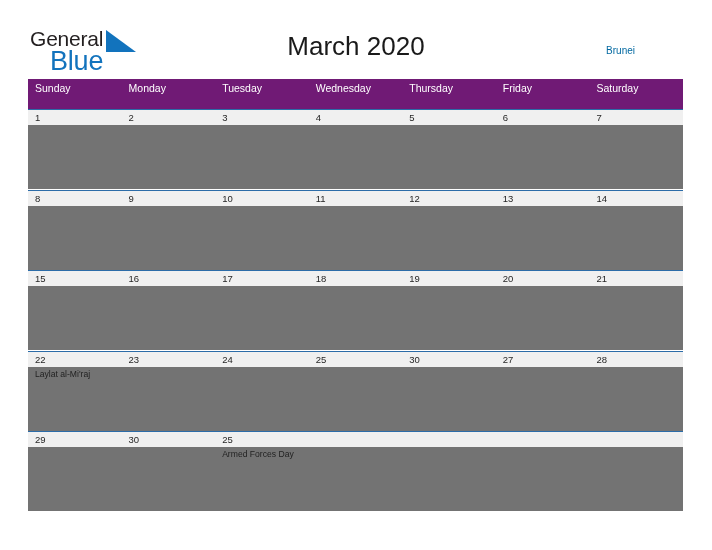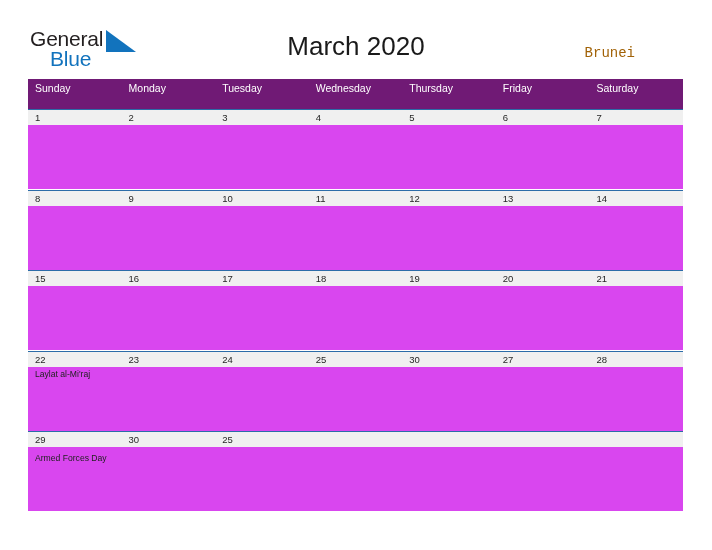--- a/index.html
+++ b/index.html
@@ -42,21 +42,21 @@
     font-size: 21px;
     color: #231f20;
     letter-spacing: -0.2px;
     line-height: 1;
     font-family: "Liberation Sans", sans-serif;
   }
   .logo-blue {
     position: absolute;
     left: 20px;
     top: 20px;
-    font-size: 21px;
+    font-size: 27px;
     color: #1273bd;
     letter-spacing: -0.2px;
     line-height: 1;
     font-family: "Liberation Sans", sans-serif;
   }
   .logo-flag {
     position: absolute;
     left: 76px;
     top: 2px;
     width: 32px;
@@ -73,23 +73,23 @@
     color: #1a1a1a;
     font-weight: normal;
     letter-spacing: 0px;
     font-family: "Liberation Sans", sans-serif;
   }
 
   .country {
     position: absolute;
     right: 29px;
     top: 45px;
-    font-size: 14px;
-    color: #a16207;
-    font-family: Liberation Mono, monospace;
+    font-size: 10px;
+    color: #0369a1;
+    font-family: Liberation Sans, sans-serif;
   }
 
   
   .calendar {
     position: absolute;
     left: 28px;
     top: 79px;
     width: 655px;
   }
 
@@ -135,22 +135,21 @@
     padding-left: 7px;
     font-size: 9.5px;
     line-height: 15px;
     color: #262626;
     font-family: "Liberation Sans", sans-serif;
   }
   .event-band {
     display: flex;
     width: 655px;
     height: 64px;
-    background: #d946ef;
-    flex-direction: column;
+    background: #737373;
   }
   .event-cell {
     width: 93.57px;
     box-sizing: border-box;
     padding-left: 7px;
     padding-top: 2px;
     font-size: 8.6px;
     line-height: 11px;
     color: #222222;
     font-family: "Liberation Sans", sans-serif;

